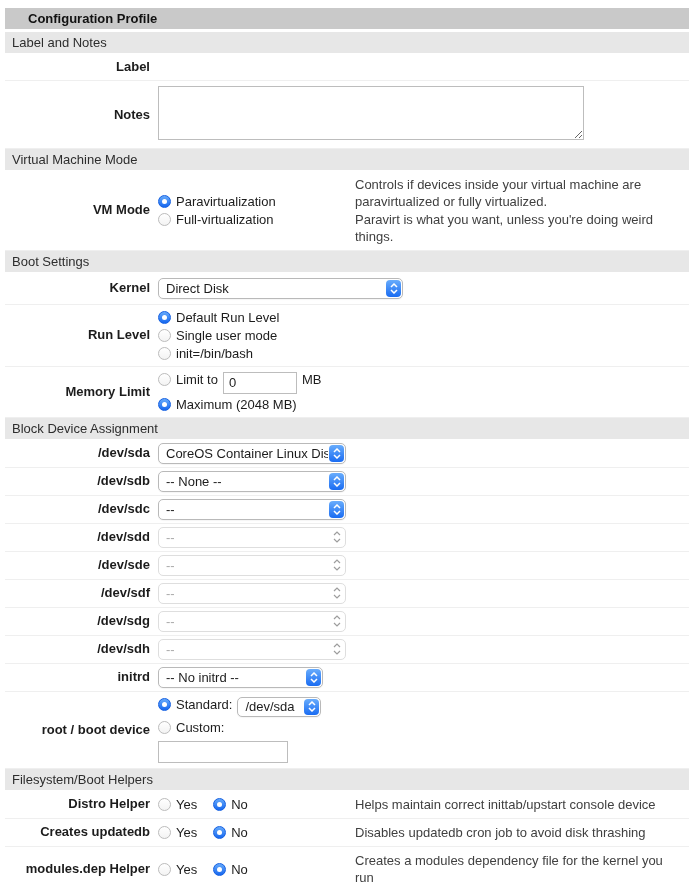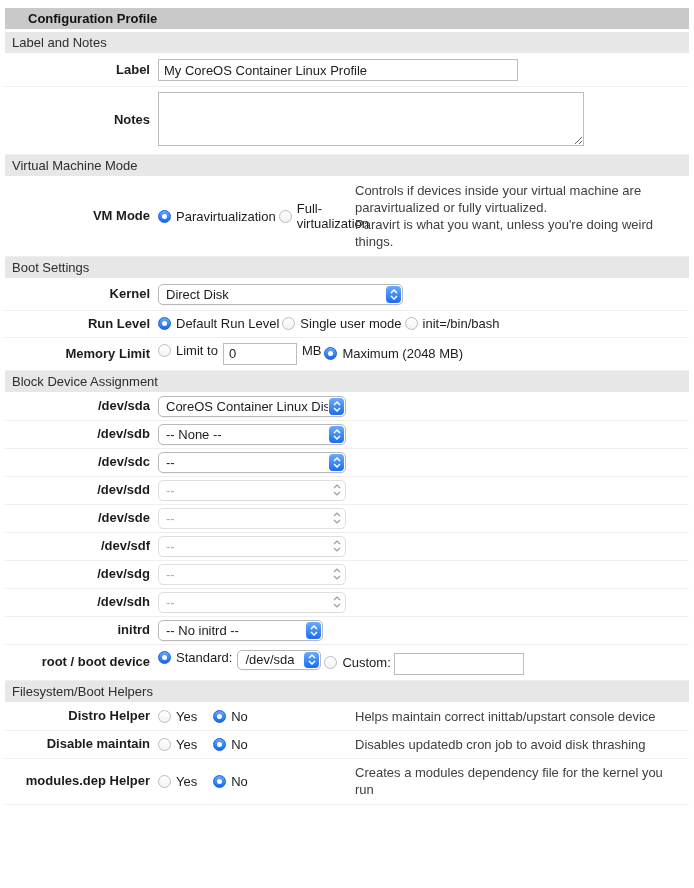--- a/index.html
+++ b/index.html
@@ -79,41 +79,38 @@
     border-radius: 50%; border: 1px solid #bcbcbc;
     background: linear-gradient(#fff, #f3f3f3); position: relative;
   }
   .radio.checked {
     border-color: #1560e2; background: linear-gradient(#66aafb, #1667ef);
   }
   .radio.checked::after {
     content: ""; position: absolute; left: 3px; top: 3px;
     width: 5px; height: 5px; border-radius: 50%; background: #fff;
   }
-  .stack { display: flex; flex-direction: row; gap: 3px; }
+  .stack { display: flex; flex-direction: column; gap: 3px; }
   .inline-group { display: inline-flex; align-items: flex-start; gap: 5px; }
   .yn { display: flex; align-items: center; gap: 6px; }
   .yn .gap { width: 4px; }
 
   .dev-row { padding: 3px 0; }
 </style>
 </head>
 <body>
 
 <div class="page">
 
   <div class="title-bar">Configuration Profile</div>
 
   <div class="section-bar">Label and Notes</div>
 
   <div class="form-row">
     <div class="lbl">Label</div>
-    <div class="ctrl">
-      <input type="text" class="label-input" value="My CoreOS Container Linux Profile" style="">
-    </div>
   </div>
 
   <div class="form-row">
     <div class="lbl">Notes</div>
     <div class="ctrl">
       <textarea style=""></textarea>
     </div>
   </div>
 
   <div class="section-bar">Virtual Machine Mode</div>
@@ -386,21 +383,21 @@
       <span class="gap"></span>
       <label class="radio-opt">
         <span class="radio checked"></span>
         <span>No</span>
       </label>
     </div>
     <div class="help">Helps maintain correct inittab/upstart console device</div>
   </div>
 
   <div class="form-row">
-    <div class="lbl">Disable maintain</div>
+    <div class="lbl">Creates updatedb</div>
     <div class="ctrl yn">
       <label class="radio-opt">
         <span class="radio"></span>
         <span>Yes</span>
       </label>
       <span class="gap"></span>
       <label class="radio-opt">
         <span class="radio checked"></span>
         <span>No</span>
       </label>

